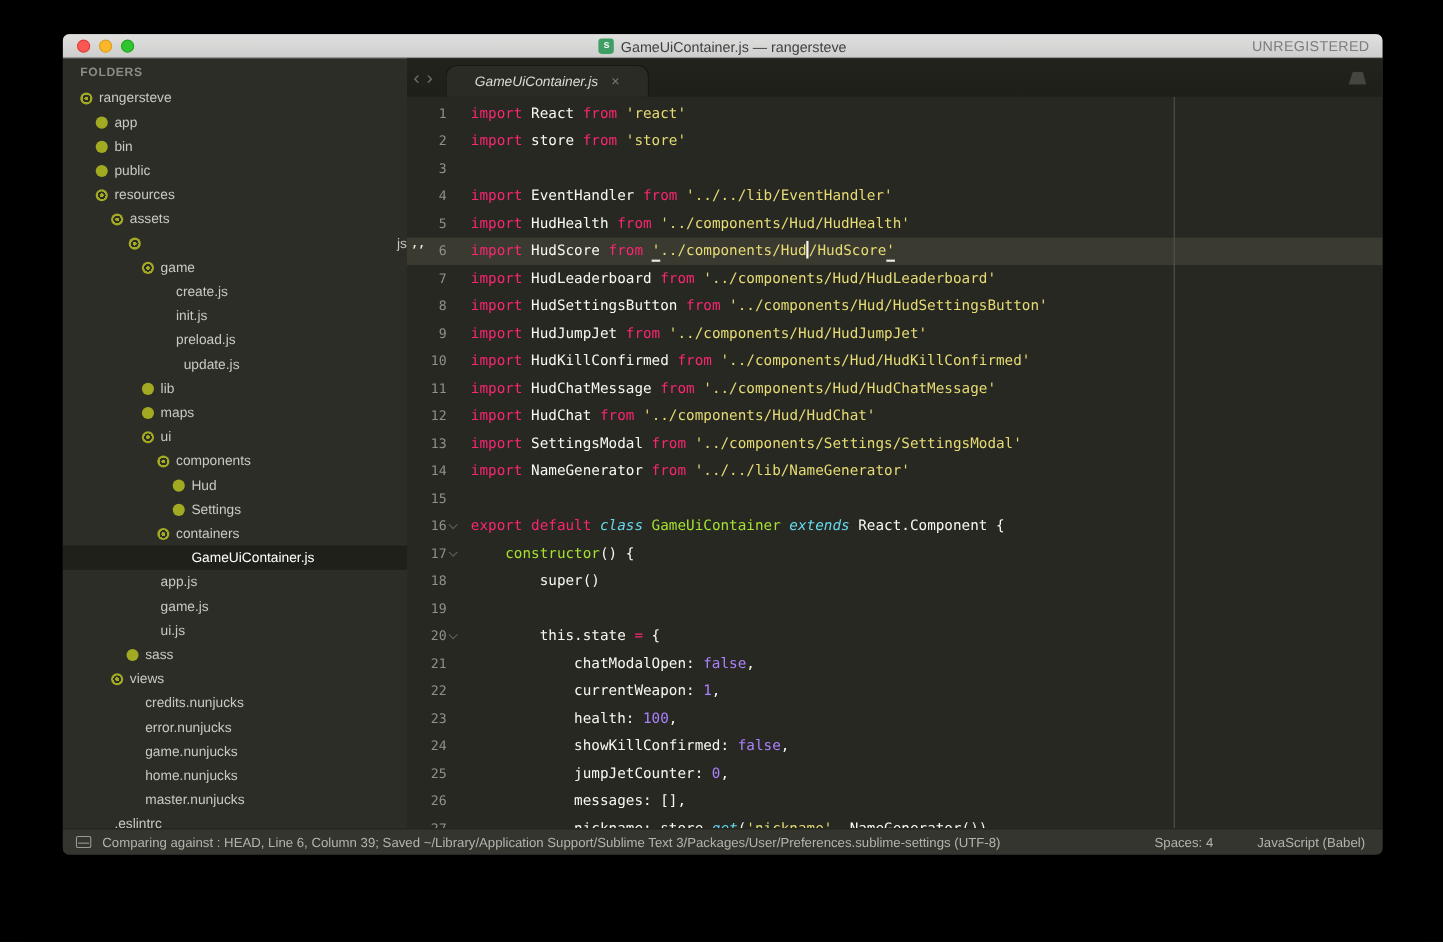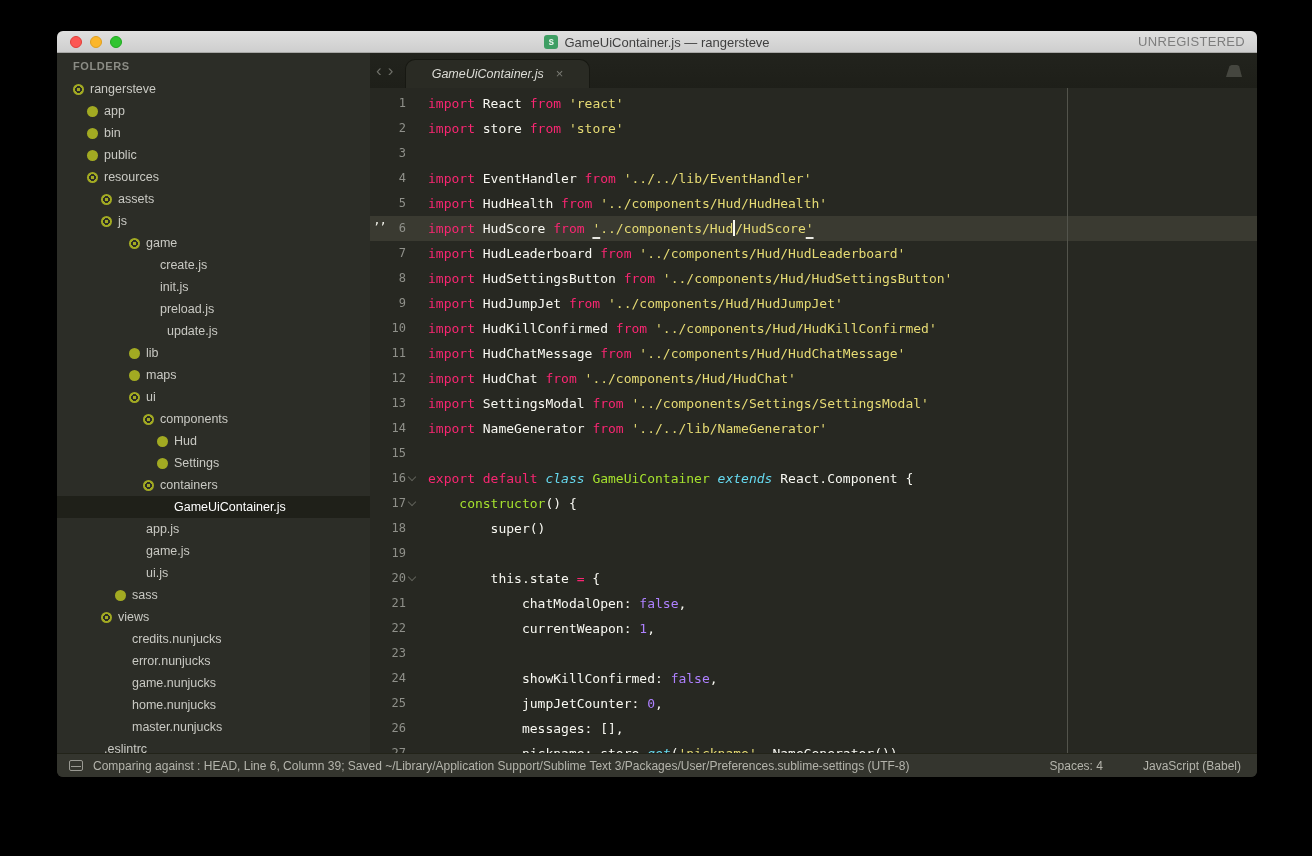--- a/index.html
+++ b/index.html
@@ -141,21 +141,21 @@
             <span class="tree-label">public</span>
           </div>
           <div class="tree-row" style="padding-left: 30px;">
             <span class="tree-icon open"></span>
             <span class="tree-label">resources</span>
           </div>
           <div class="tree-row" style="padding-left: 44px;">
             <span class="tree-icon open"></span>
             <span class="tree-label">assets</span>
           </div>
-          <div class="tree-row" style="padding-left: 44px;">
+          <div class="tree-row" style="padding-left: 60px; justify-content: space-between;">
             <span class="tree-icon open"></span>
             <span class="tree-label">js</span>
           </div>
           <div class="tree-row" style="padding-left: 72px;">
             <span class="tree-icon open"></span>
             <span class="tree-label">game</span>
           </div>
           <div class="tree-row" style="padding-left: 103px;">
             <span class="tree-label">create.js</span>
           </div>
@@ -268,21 +268,21 @@
             <div class="code-row"><span class="gutter"><span>13</span></span><span class="line-content"><span class="tk-kw">import</span><span class="tk-pl"> SettingsModal </span><span class="tk-kw">from</span><span class="tk-str"> '../components/Settings/SettingsModal'</span></span></div>
             <div class="code-row"><span class="gutter"><span>14</span></span><span class="line-content"><span class="tk-kw">import</span><span class="tk-pl"> NameGenerator </span><span class="tk-kw">from</span><span class="tk-str"> '../../lib/NameGenerator'</span></span></div>
             <div class="code-row"><span class="gutter"><span>15</span></span><span class="line-content"></span></div>
             <div class="code-row"><span class="gutter"><span>16</span><span class="fold"></span></span><span class="line-content"><span class="tk-kw">export default </span><span class="tk-cls">class</span><span class="tk-pl"> </span><span class="tk-fn">GameUiContainer</span><span class="tk-pl"> </span><span class="tk-cls">extends</span><span class="tk-pl"> React.Component {</span></span></div>
             <div class="code-row"><span class="gutter"><span>17</span><span class="fold"></span></span><span class="line-content"><span class="tk-pl">    </span><span class="tk-fn">constructor</span><span class="tk-pl">() {</span></span></div>
             <div class="code-row"><span class="gutter"><span>18</span></span><span class="line-content"><span class="tk-pl">        super()</span></span></div>
             <div class="code-row"><span class="gutter"><span>19</span></span><span class="line-content"></span></div>
             <div class="code-row"><span class="gutter"><span>20</span><span class="fold"></span></span><span class="line-content"><span class="tk-pl">        this.state </span><span class="tk-kw">=</span><span class="tk-pl"> {</span></span></div>
             <div class="code-row"><span class="gutter"><span>21</span></span><span class="line-content"><span class="tk-pl">            chatModalOpen: </span><span class="tk-num">false</span><span class="tk-pl">,</span></span></div>
             <div class="code-row"><span class="gutter"><span>22</span></span><span class="line-content"><span class="tk-pl">            currentWeapon: </span><span class="tk-num">1</span><span class="tk-pl">,</span></span></div>
-            <div class="code-row"><span class="gutter"><span>23</span></span></div>
+            <div class="code-row"><span class="gutter"><span>23</span></span><span class="line-content"><span class="tk-pl">            health: </span><span class="tk-num">100</span><span class="tk-pl">,</span></span></div>
             <div class="code-row"><span class="gutter"><span>24</span></span><span class="line-content"><span class="tk-pl">            showKillConfirmed: </span><span class="tk-num">false</span><span class="tk-pl">,</span></span></div>
             <div class="code-row"><span class="gutter"><span>25</span></span><span class="line-content"><span class="tk-pl">            jumpJetCounter: </span><span class="tk-num">0</span><span class="tk-pl">,</span></span></div>
             <div class="code-row"><span class="gutter"><span>26</span></span><span class="line-content"><span class="tk-pl">            messages: [],</span></span></div>
             <div class="code-row"><span class="gutter"><span>27</span></span><span class="line-content"><span class="tk-pl">            nickname: store.</span><span class="tk-cls">get</span><span class="tk-pl">(</span><span class="tk-str">'nickname'</span><span class="tk-pl">, NameGenerator())</span></span></div>
           </div>
       </div>
     </div>
 
   </div>
 

